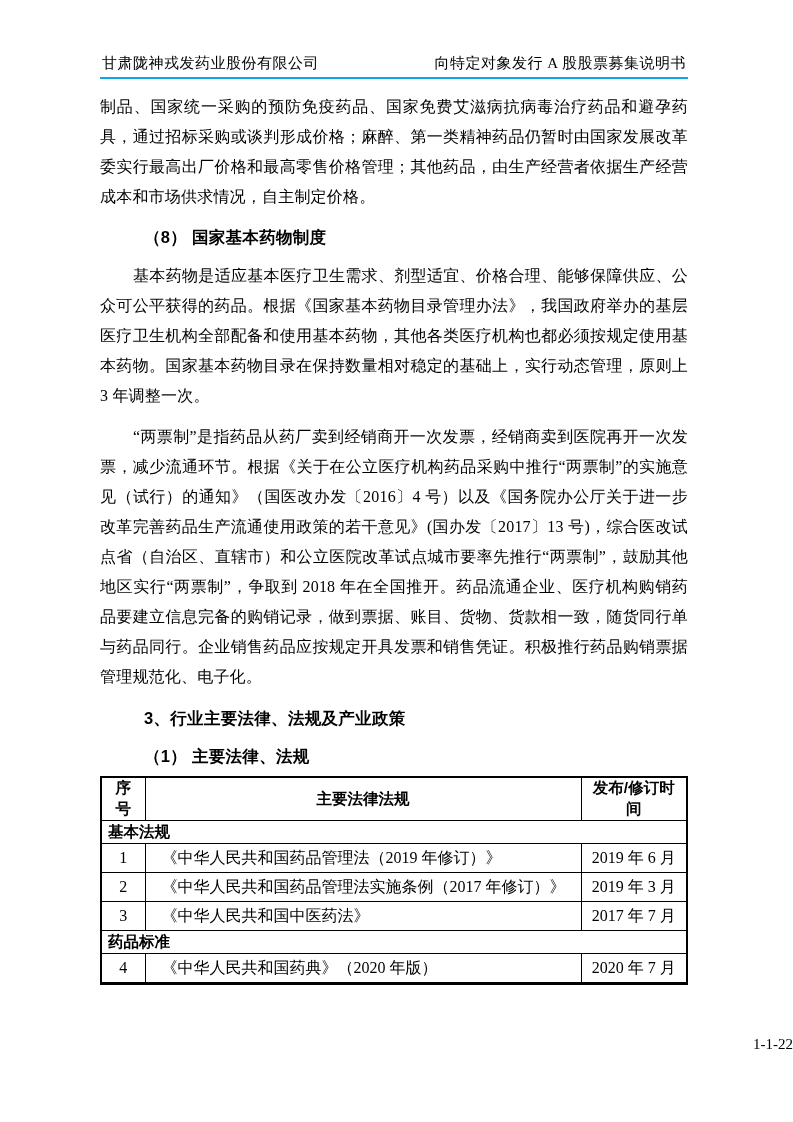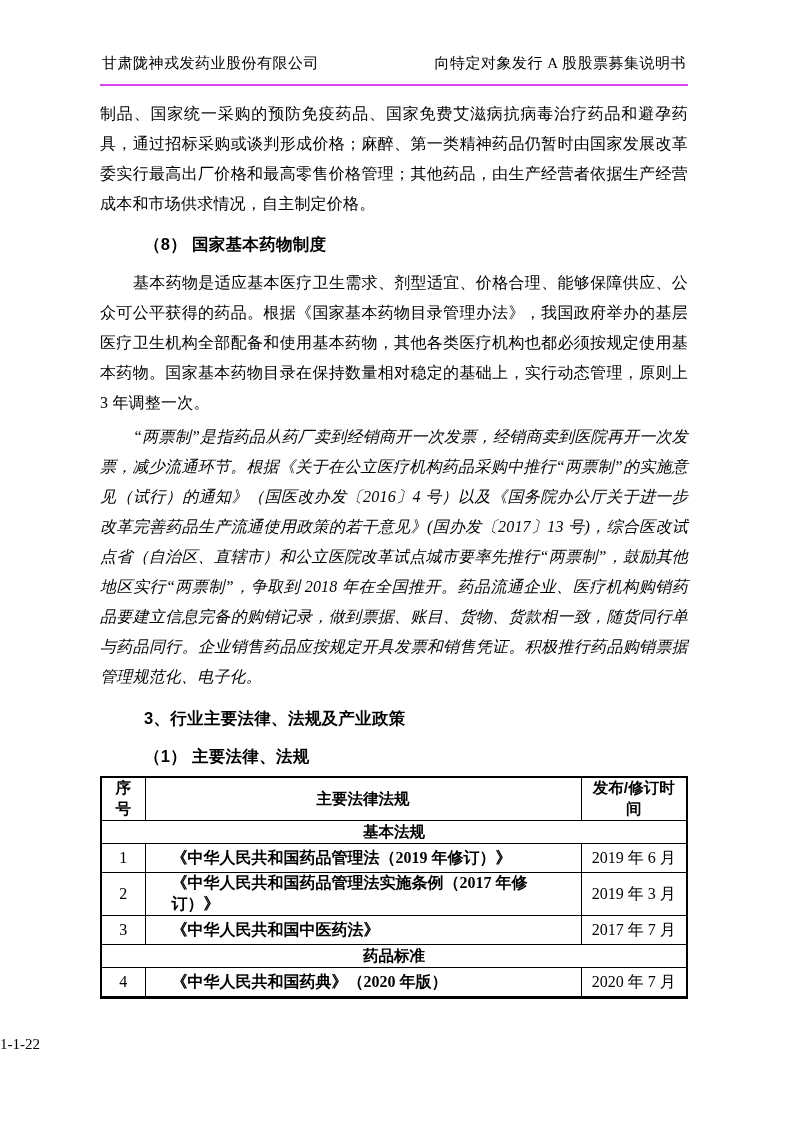--- a/index.html
+++ b/index.html
@@ -15,42 +15,42 @@
   }
   .page {
     position: relative;
     width: 793px;
     height: 1122px;
     overflow: hidden;
     background: #ffffff;
   }
   .doc-header {
     margin: 0 105px 0 100px;
-    padding: 54px 2px 11px 2px;
-    border-bottom: 2px solid #d946ef;
+    padding: 54px 2px 4px 2px;
+    border-bottom: 2px solid #0ea5e9;
     display: flex;
     justify-content: space-between;
     align-items: flex-end;
     font-size: 15px;
     letter-spacing: 0.5px;
   }
   .doc-body {
     margin: 0 105px 0 100px;
   }
   .para {
     font-size: 16px;
     line-height: 30px;
     text-align: justify;
     margin: 0;
     letter-spacing: 0.2px;
   }
   .para.indent { text-indent: 33px; }
   .p1 { margin-top: 13px; }
   .p8 { margin-top: 13px; }
-  .p9 { margin-top: 4px; font-style: italic; }
+  .p9 { margin-top: 11px; }
   .heading {
     font-family: "Liberation Sans", "DejaVu Sans", sans-serif;
     font-weight: 700;
     font-size: 16.5px;
     line-height: 22px;
     margin: 0;
     padding-left: 44px;
     letter-spacing: 0.3px;
   }
   .h8 { margin-top: 14px; }
@@ -72,42 +72,41 @@
   }
   .law-table tr.thead th {
     height: 28px;
     text-align: center;
     font-family: "Liberation Sans", "DejaVu Sans", sans-serif;
     font-weight: 700;
     font-size: 15.5px;
   }
   .law-table tr.group td {
     height: 22px;
-    text-align: center;
+    text-align: left;
     font-family: "Liberation Sans", "DejaVu Sans", sans-serif;
     font-weight: 700;
     font-size: 15.5px;
   }
   .law-table tr.data td {
     height: 28px;
     text-align: center;
   }
   .law-table tr.data td.law-name {
     text-align: left;
-    padding-left: 26px;
-    font-weight: bold;
+    padding-left: 16px;
   }
   .col-no   { width: 44px; }
   .col-date { width: 106px; }
   .doc-footer {
     position: absolute;
     left: 0;
     top: 1036px;
     width: 100%;
-    text-align: left;
+    text-align: right;
     font-size: 15px;
   }
 </style>
 </head>
 <body>
 
 <div class="page">
 
   <div class="doc-header">
     <span>甘肃陇神戎发药业股份有限公司</span>

